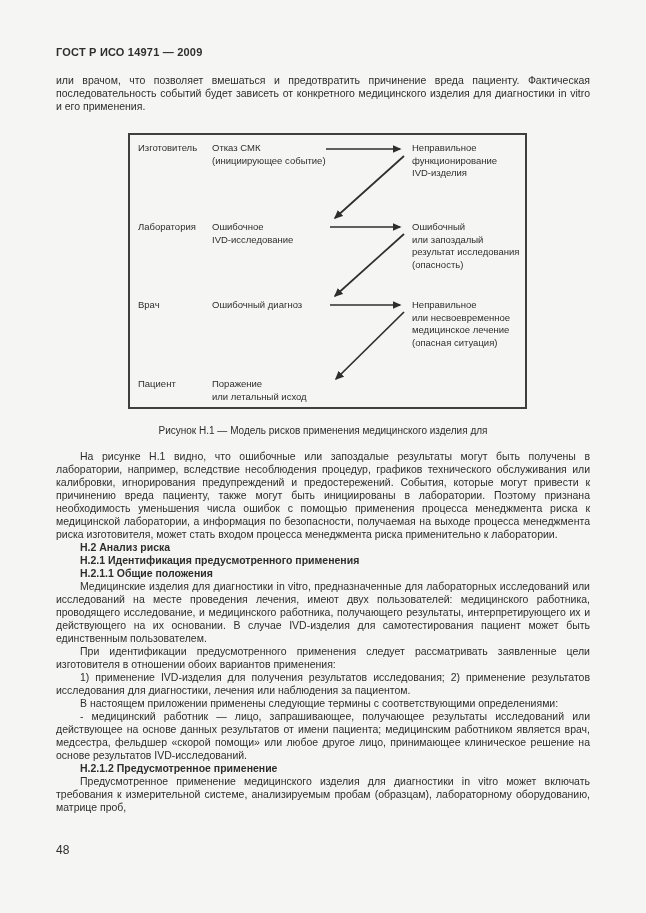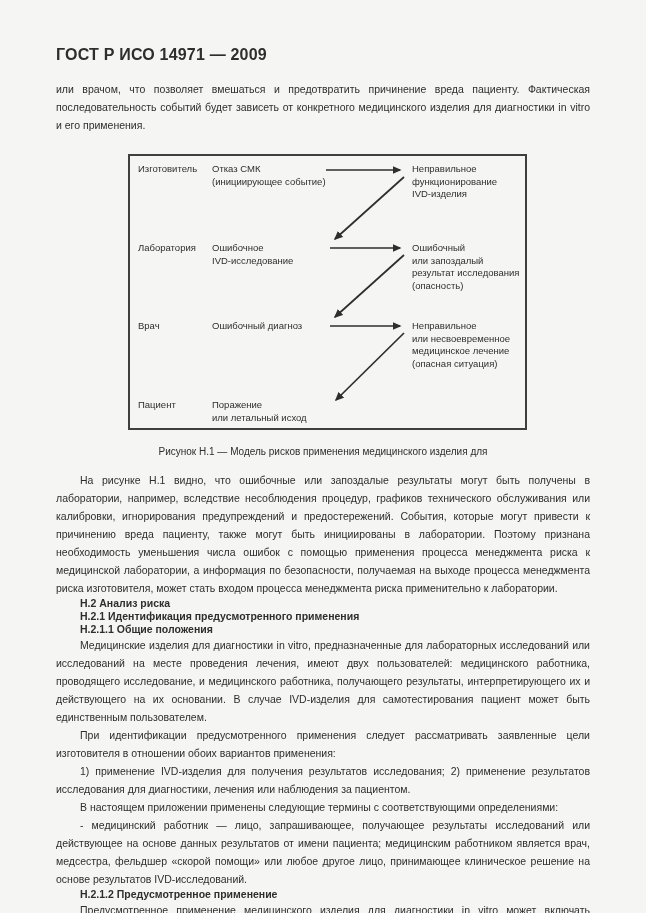--- a/index.html
+++ b/index.html
@@ -4,23 +4,23 @@
 <style>
   html,body{margin:0;padding:0;}
   body{
     width:646px;height:913px;
     background:#f5f5f3;
     font-family:"Liberation Sans","DejaVu Sans",sans-serif;
     color:#2e2e2e;
     overflow:hidden;
   }
   .page{position:relative;width:646px;height:913px;padding:46px 56px 0 56px;box-sizing:border-box;}
-  .doc-header{font-size:16px;font-weight:bold;letter-spacing:.2px;margin:0 0 16px 0;}
+  .doc-header{font-size:11px;font-weight:bold;letter-spacing:.2px;margin:0 0 16px 0;}
   .para{
-    font-size:10.5px;line-height:18px;text-align:justify;
+    font-size:10.5px;line-height:13px;text-align:justify;
     margin:0;text-indent:24px;
   }
   .para.no-indent{text-indent:0;}
   .heading{
     font-size:10.5px;line-height:13px;font-weight:bold;
     margin:0;text-indent:24px;
   }
   .figure-box{
     position:relative;
     width:395px;height:272px;

